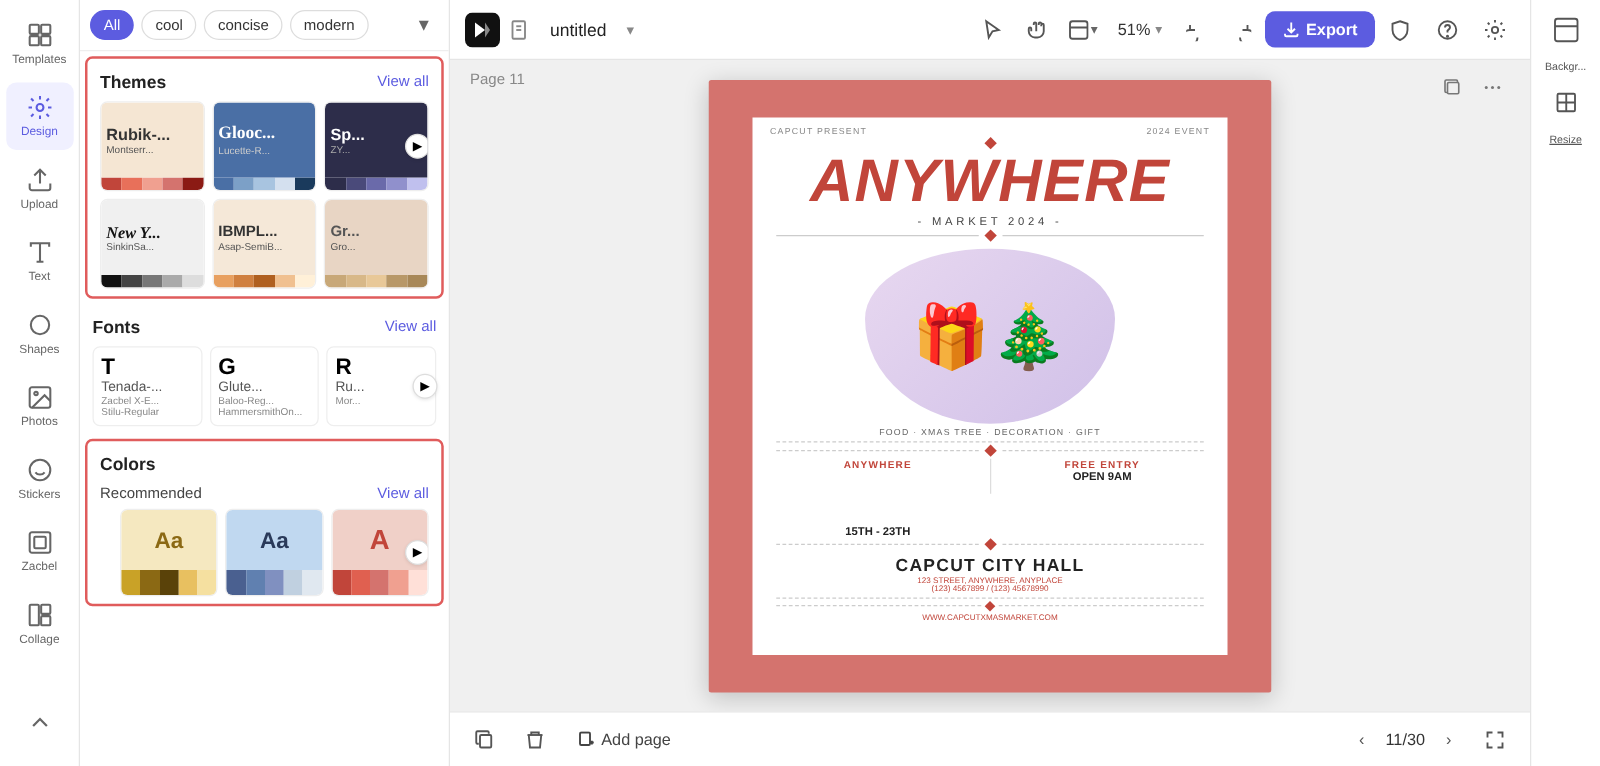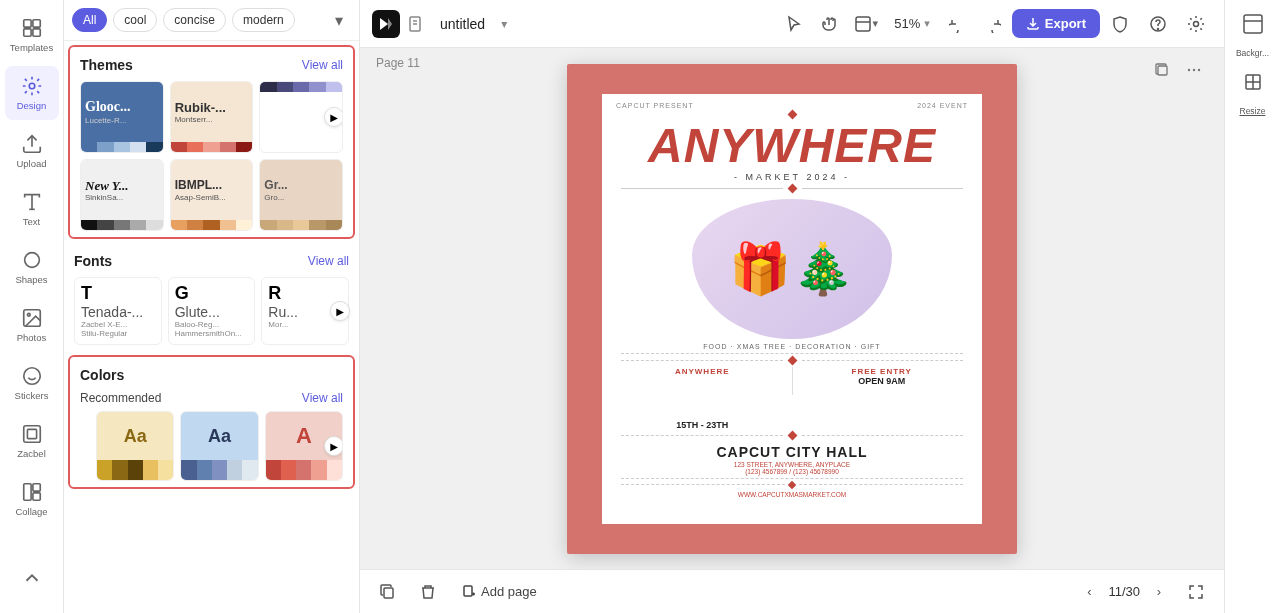--- a/index.html
+++ b/index.html
@@ -140,21 +140,21 @@
       gap: 6px;
     }
     .font-card {
       border: 1px solid #eee;
       border-radius: 6px;
       padding: 6px;
       cursor: pointer;
       font-size: 9px;
     }
     .font-card-big { font-size: 18px; font-weight: 700; line-height: 1; margin-bottom: 2px; }
-    .font-card-name { font-size: 14px; color: #555; }
+    .font-card-name { font-size: 11px; color: #555; }
     .font-card-sub { font-size: 8px; color: #888; }
 
     
     .colors-sub-header {
       display: flex;
       align-items: center;
       justify-content: space-between;
       margin-bottom: 6px;
     }
     .colors-sub-title { font-size: 12px; color: #444; font-weight: 500; }
@@ -594,47 +594,51 @@
 
   <div class="panel-content">
 
     <div class="panel-section highlighted">
       <div class="section-header">
         <span class="section-title">Themes</span>
         <span class="section-viewall">View all</span>
       </div>
       <div class="theme-grid">
 
+        <div class="theme-card theme-card-rubik">
+          <div class="theme-card-inner">
+            <div class="theme-name">Rubik-...</div>
+            <div class="theme-sub">Montserr...</div>
+          </div>
+          <div class="theme-colors">
+            <div class="theme-color-swatch" style="background:#c1453a"></div>
+            <div class="theme-color-swatch" style="background:#e8705a"></div>
+            <div class="theme-color-swatch" style="background:#f0a090"></div>
+            <div class="theme-color-swatch" style="background:#d4736e"></div>
+            <div class="theme-color-swatch" style="background:#8b1a14"></div>
+          </div>
+        </div>
         <div class="theme-card theme-card-glooc">
           <div class="theme-card-inner">
             <div class="theme-name">Glooc...</div>
             <div class="theme-sub" style="color:#ccc;">Lucette-R...</div>
           </div>
           <div class="theme-colors">
             <div class="theme-color-swatch" style="background:#4a6fa5"></div>
             <div class="theme-color-swatch" style="background:#7ca0c7"></div>
             <div class="theme-color-swatch" style="background:#a8c4e0"></div>
             <div class="theme-color-swatch" style="background:#d4e0ef"></div>
             <div class="theme-color-swatch" style="background:#1a3a5c"></div>
           </div>
         </div>
-        <div class="theme-card theme-card-rubik">
+        <div class="theme-card theme-card-sp" style="position:relative;">
           <div class="theme-card-inner">
-            <div class="theme-name">Rubik-...</div>
-            <div class="theme-sub">Montserr...</div>
-          </div>
-          <div class="theme-colors">
-            <div class="theme-color-swatch" style="background:#c1453a"></div>
-            <div class="theme-color-swatch" style="background:#e8705a"></div>
-            <div class="theme-color-swatch" style="background:#f0a090"></div>
-            <div class="theme-color-swatch" style="background:#d4736e"></div>
-            <div class="theme-color-swatch" style="background:#8b1a14"></div>
-          </div>
-        </div>
-        <div class="theme-card theme-card-sp" style="position:relative;">
+            <div class="theme-name">Sp...</div>
+            <div class="theme-sub" style="color:#aaa;">ZY...</div>
+          </div>
           <div class="theme-colors">
             <div class="theme-color-swatch" style="background:#2d2d4a"></div>
             <div class="theme-color-swatch" style="background:#4a4a7a"></div>
             <div class="theme-color-swatch" style="background:#6a6aaa"></div>
             <div class="theme-color-swatch" style="background:#9090cc"></div>
             <div class="theme-color-swatch" style="background:#c0c0ee"></div>
           </div>
           <div class="nav-arrow">▶</div>
         </div>
 

